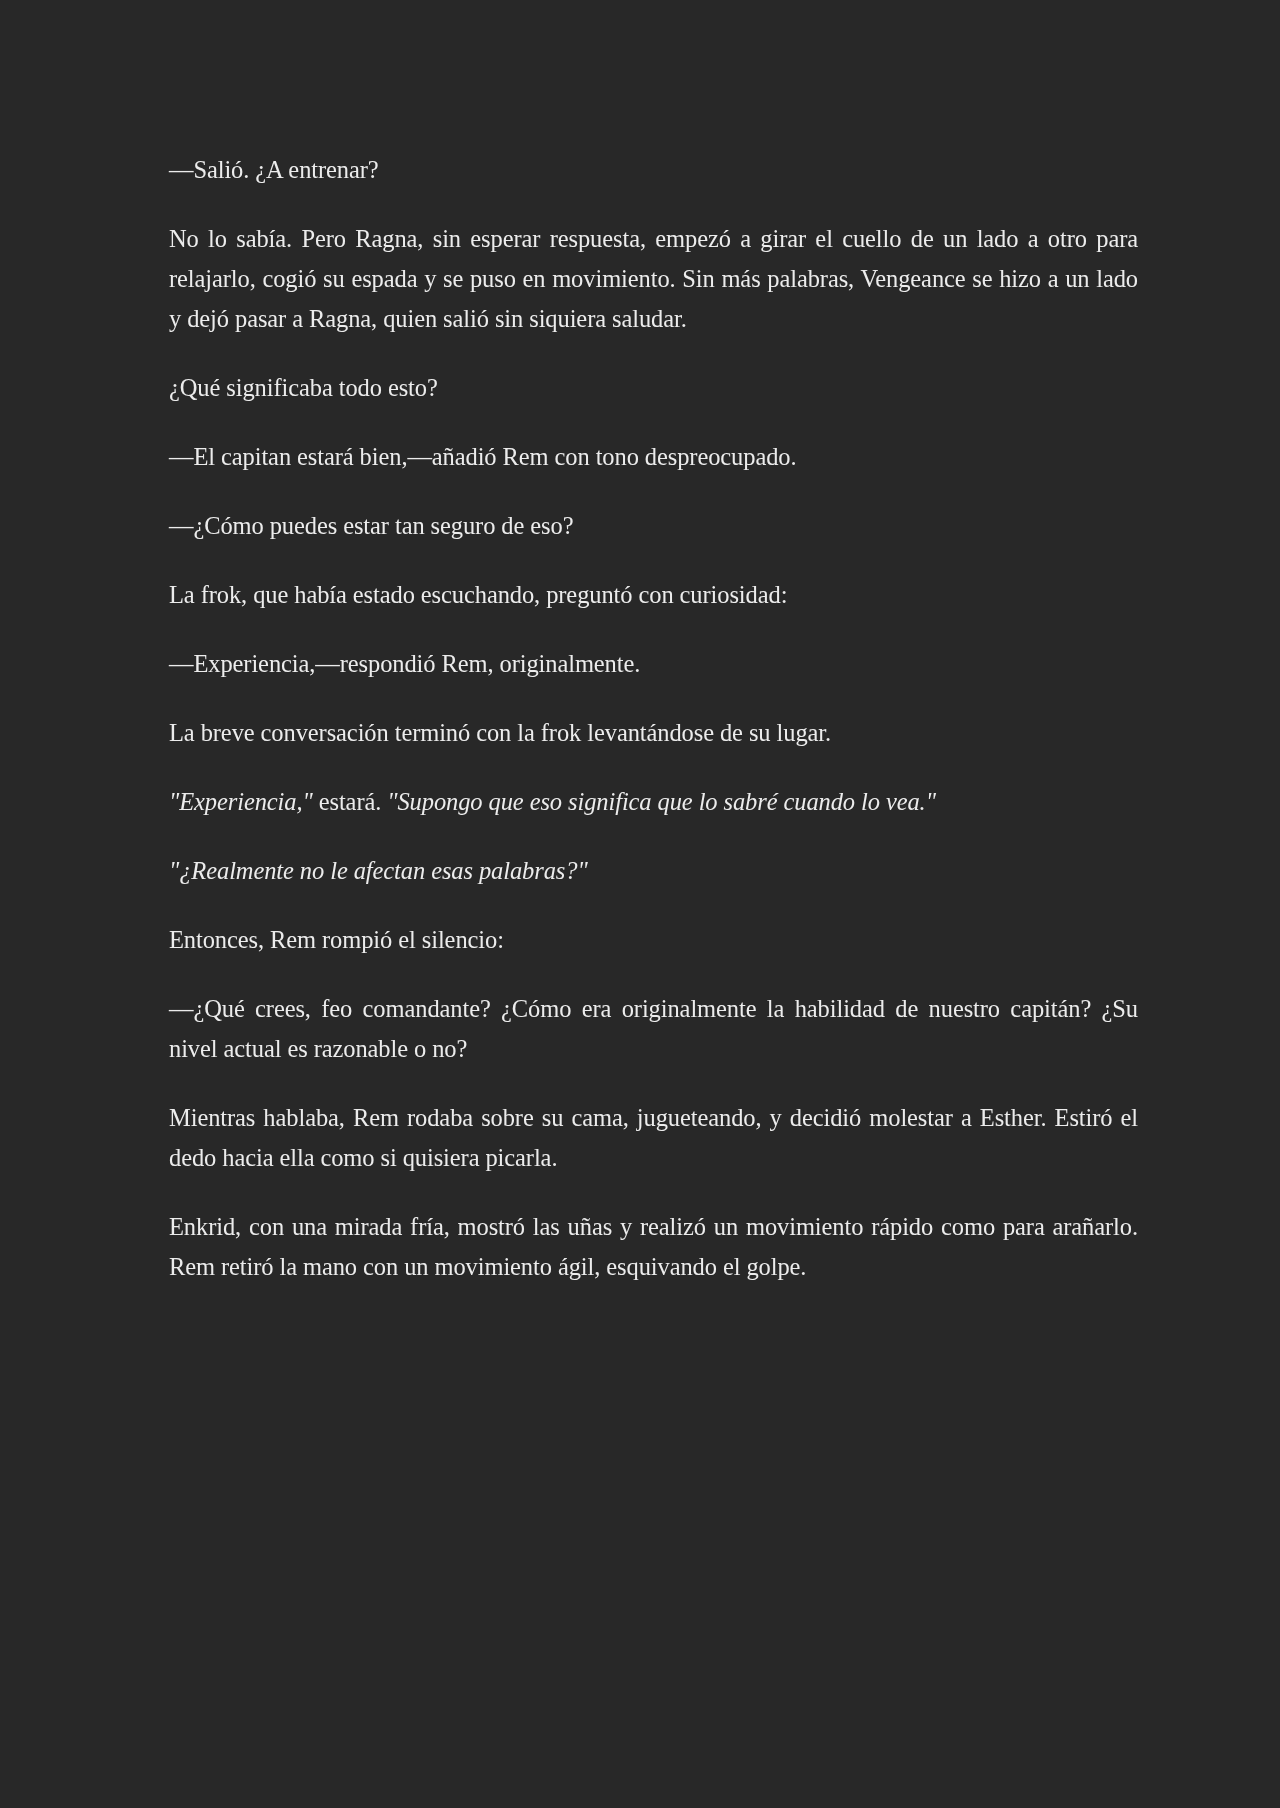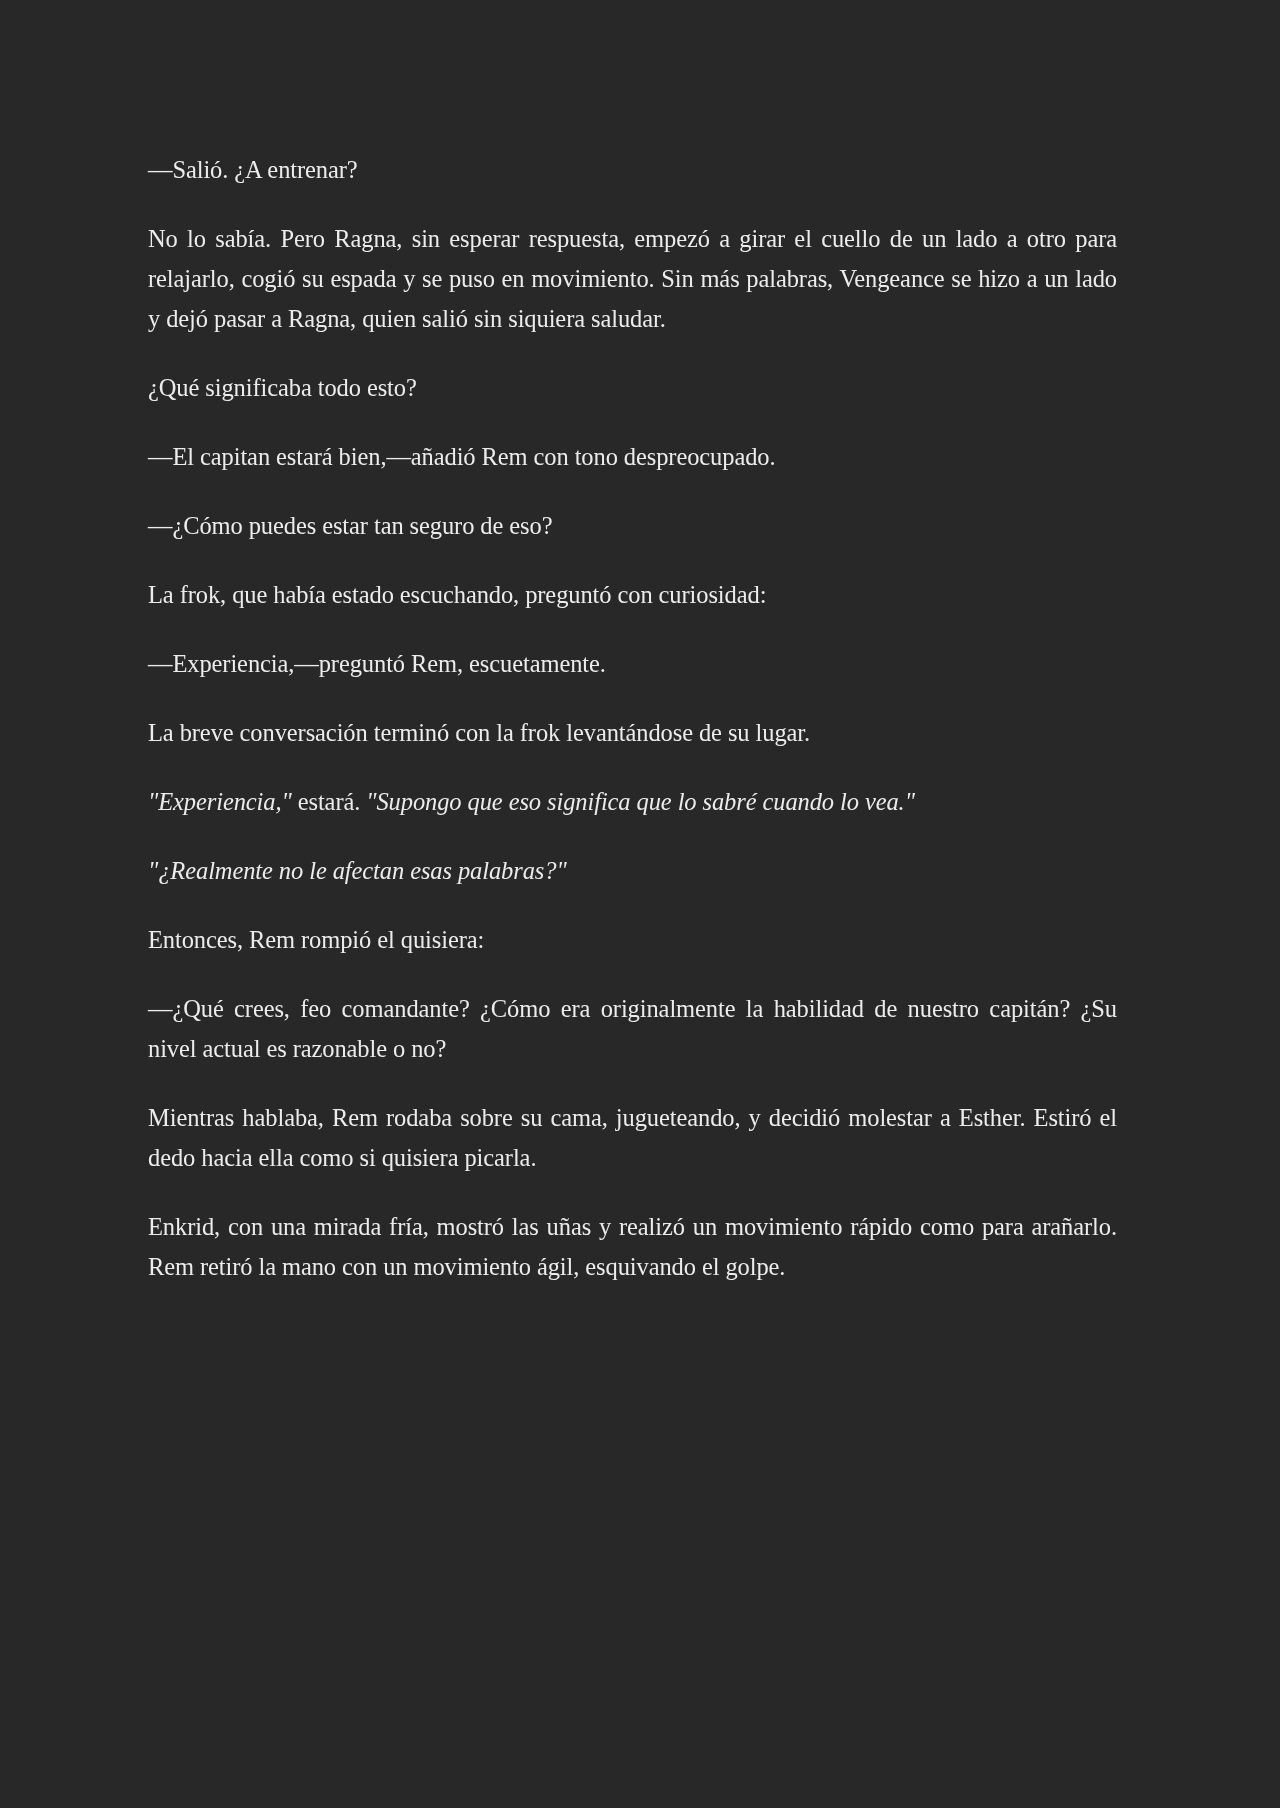--- a/index.html
+++ b/index.html
@@ -9,21 +9,21 @@
     }
     body {
       width: 1280px;
       height: 1808px;
       overflow: hidden;
       color: #ececec;
       font-family: "Liberation Serif", "DejaVu Serif", serif;
     }
     .page {
       position: absolute;
-      left: 148px;
+      left: 169px;
       top: 150px;
       width: 969px;
     }
     .para {
       margin: 0 0 29px 0;
       font-size: 24.5px;
       line-height: 40px;
       text-align: justify;
       letter-spacing: -0.1px;
     }
@@ -34,23 +34,23 @@
 </head>
 <body>
 
 <div class="page">
   <p class="para">—Salió. ¿A entrenar?</p>
   <p class="para">No lo sabía. Pero Ragna, sin esperar respuesta, empezó a girar el cuello de un lado a otro para relajarlo, cogió su espada y se puso en movimiento. Sin más palabras, Vengeance se hizo a un lado y dejó pasar a Ragna, quien salió sin siquiera saludar.</p>
   <p class="para">¿Qué significaba todo esto?</p>
   <p class="para">—El capitan estará bien,—añadió Rem con tono despreocupado.</p>
   <p class="para">—¿Cómo puedes estar tan seguro de eso?</p>
   <p class="para">La frok, que había estado escuchando, preguntó con curiosidad:</p>
-  <p class="para">—Experiencia,—preguntó Rem, escuetamente.</p>
+  <p class="para">—Experiencia,—respondió Rem, originalmente.</p>
   <p class="para">La breve conversación terminó con la frok levantándose de su lugar.</p>
   <p class="para">
     <span class="it">"Experiencia,"</span><span> estará. </span><span class="it">"Supongo que eso significa que lo sabré cuando lo vea."</span>
   </p>
   <p class="para it">"¿Realmente no le afectan esas palabras?"</p>
-  <p class="para">Entonces, Rem rompió el quisiera:</p>
+  <p class="para">Entonces, Rem rompió el silencio:</p>
   <p class="para">—¿Qué crees, feo comandante? ¿Cómo era originalmente la habilidad de nuestro capitán? ¿Su nivel actual es razonable o no?</p>
   <p class="para">Mientras hablaba, Rem rodaba sobre su cama, jugueteando, y decidió molestar a Esther. Estiró el dedo hacia ella como si quisiera picarla.</p>
   <p class="para">Enkrid, con una mirada fría, mostró las uñas y realizó un movimiento rápido como para arañarlo. Rem retiró la mano con un movimiento ágil, esquivando el golpe.</p>
 </div>
 
 </body></html>

